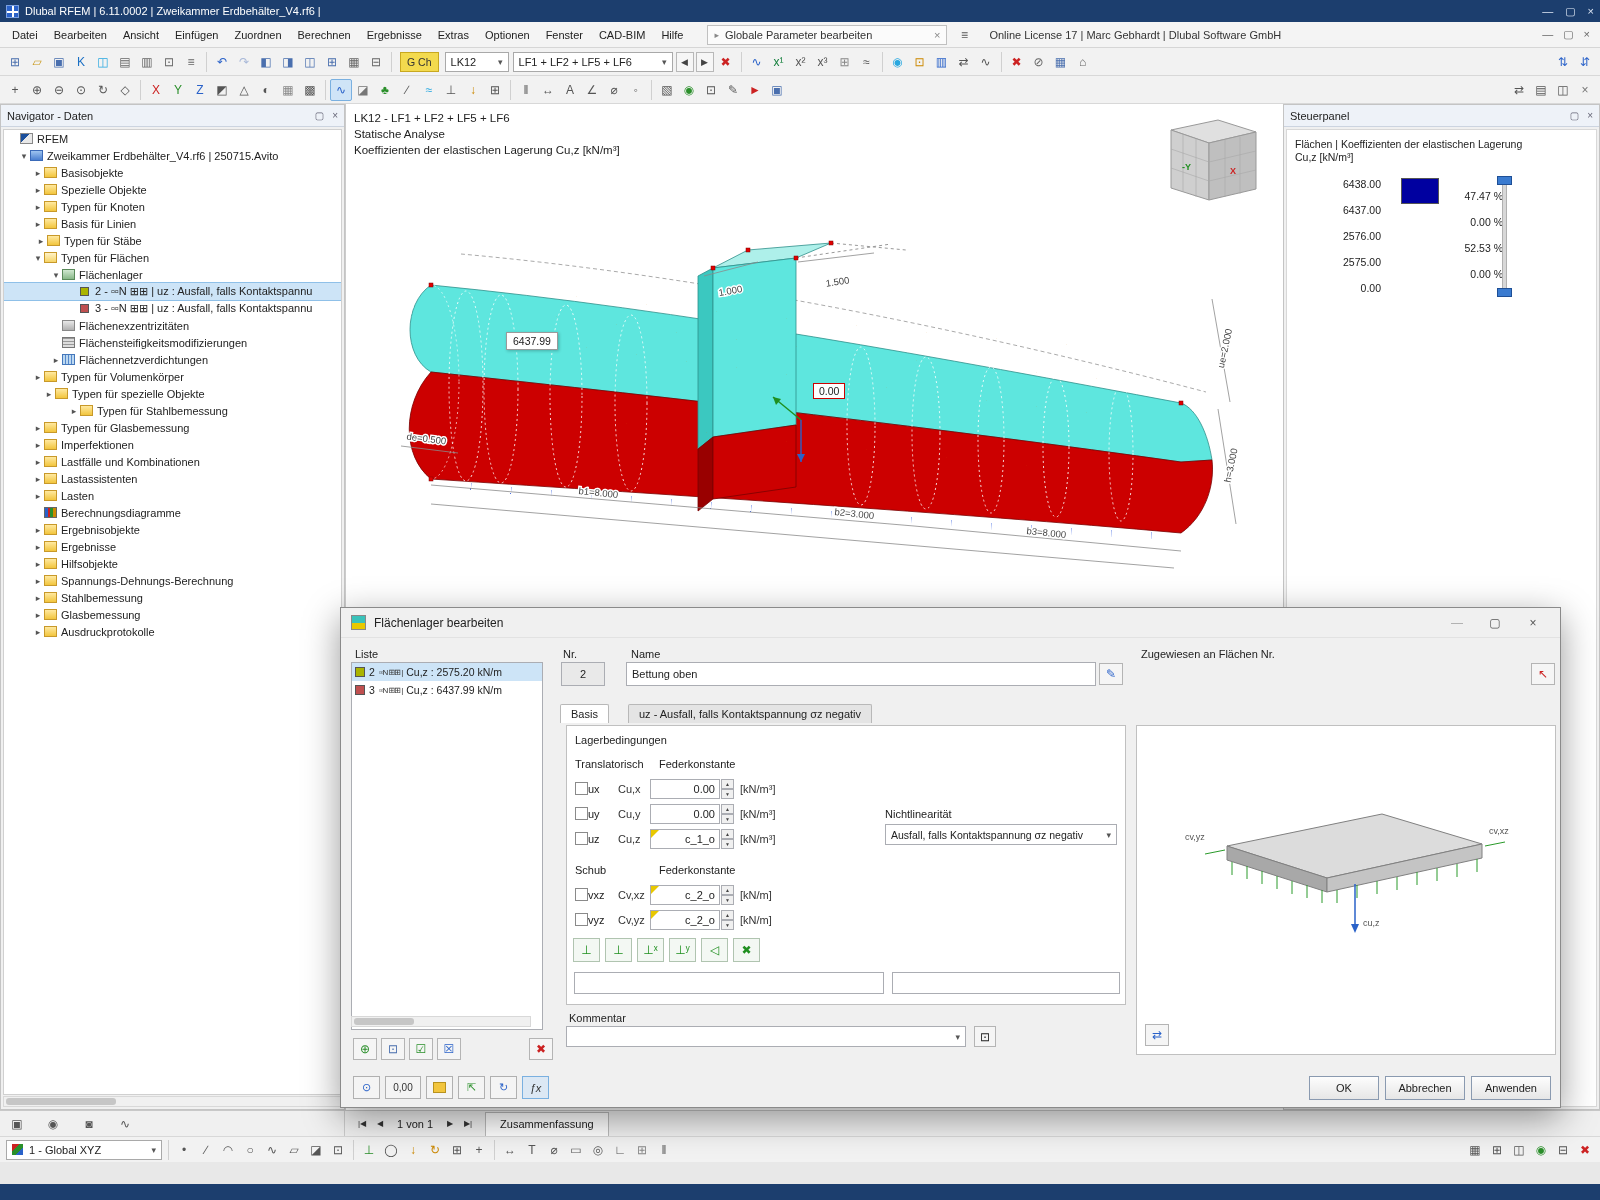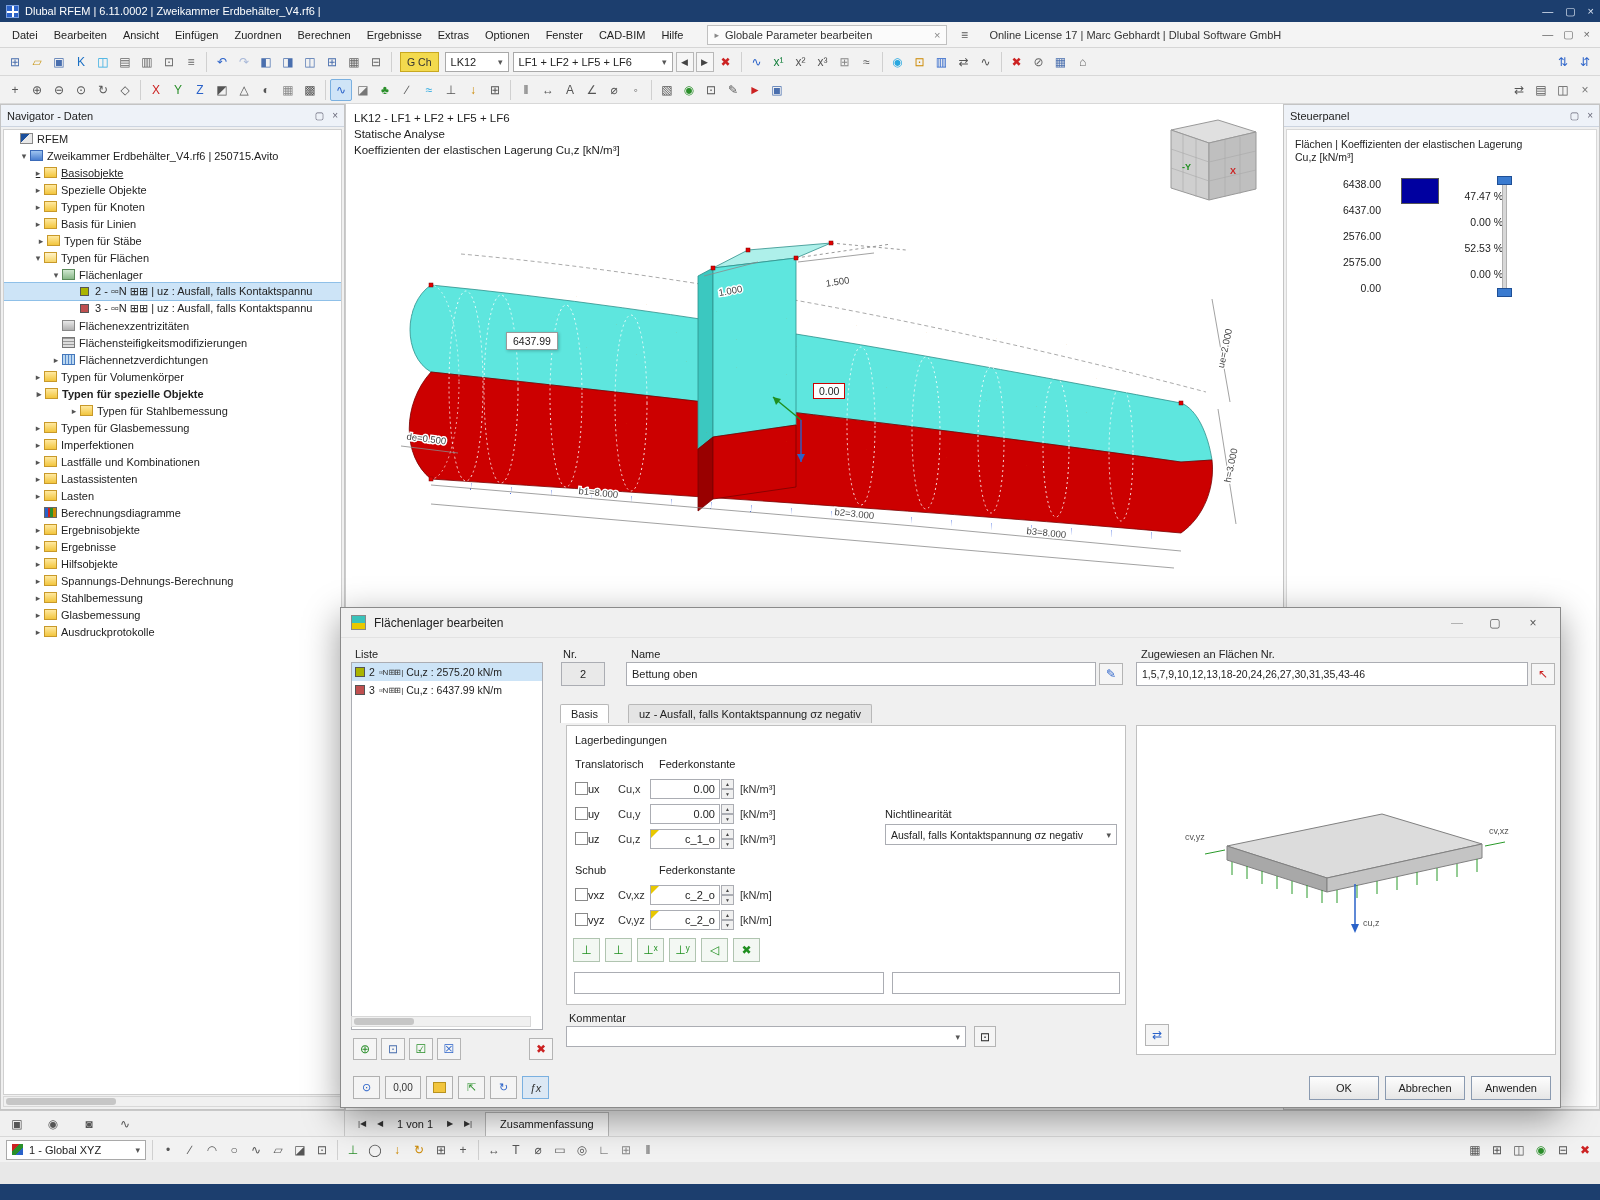--- a/index.html
+++ b/index.html
@@ -286,21 +286,21 @@
           <span class="tic ic-flag"></span>
           <span>RFEM</span>
         </div>
 
         <div class="ti" style="padding-left: 14px;">
           <span class="arrow ar-d"></span>
           <span class="tic ic-proj"></span>
           <span>Zweikammer Erdbehälter_V4.rf6 | 250715.Avito</span>
         </div>
 
-        <div class="ti" style="padding-left: 28px; text-decoration: underline;">
+        <div class="ti" style="padding-left: 28px;">
           <span class="arrow ar-r"></span>
           <span class="tic ic-folder"></span>
           <span>Basisobjekte</span>
         </div>
 
         <div class="ti" style="padding-left: 28px;">
           <span class="arrow ar-r"></span>
           <span class="tic ic-folder"></span>
           <span>Spezielle Objekte</span>
         </div>
@@ -364,21 +364,21 @@
           <span class="tic ic-mesh"></span>
           <span>Flächennetzverdichtungen</span>
         </div>
 
         <div class="ti" style="padding-left: 28px;">
           <span class="arrow ar-r"></span>
           <span class="tic ic-folder"></span>
           <span>Typen für Volumenkörper</span>
         </div>
 
-        <div class="ti" style="padding-left: 29px; font-weight: bold;">
+        <div class="ti" style="padding-left: 39px;">
           <span class="arrow ar-r"></span>
           <span class="tic ic-folder"></span>
           <span>Typen für spezielle Objekte</span>
         </div>
 
         <div class="ti" style="padding-left: 28px; margin-left: 36px;">
           <span class="arrow ar-r"></span>
           <span class="tic ic-folder"></span>
           <span>Typen für Stahlbemessung</span>
         </div>
@@ -645,21 +645,20 @@
     </div>
 
     <span class="flabel" style="left:222px;top:40px">Nr.</span>
     <div class="fbox gray" style="left:220px;top:54px;width:44px;height:24px">2</div>
 
     <span class="flabel" style="left:290px;top:40px">Name</span>
     <div class="fbox" style="left:285px;top:54px;width:470px;height:24px">Bettung oben</div>
     <span class="iconbtn" style="position:absolute;left:758px;top:55px;color:#2a62c9">✎</span>
 
     <span class="flabel" style="left:800px;top:40px">Zugewiesen an Flächen Nr.</span>
-    <div class="fbox" style="left:795px;top:54px;width:392px;height:24px;font-size:10.5px">1,5,7,9,10,12,13,18-20,24,26,27,30,31,35,43-46</div>
     <span class="iconbtn" style="position:absolute;left:1190px;top:55px;color:#cc2222">↖</span>
 
     <span class="dtab active" style="left:219px;top:96px">Basis</span>
     <span class="dtab" style="left:287px;top:96px">uz - Ausfall, falls Kontaktspannung σz negativ</span>
 
     <div class="tabpanel" style="left:225px;top:117px;width:560px;height:280px">
       <div style="position:absolute;left:8px;top:8px;font-size:11px;color:#222">Lagerbedingungen</div>
       <div style="position:absolute;left:8px;top:32px;font-size:11px;color:#222">Translatorisch</div>
       <div style="position:absolute;left:92px;top:32px;font-size:11px;color:#222">Federkonstante</div>
 
@@ -804,21 +803,21 @@
       </span>
     <span class="pagerbtn" style="margin-left:8px">|◀</span>
     <span class="pagerbtn">◀</span>
     <span style="padding:0 8px">1 von 1</span>
     <span class="pagerbtn">▶</span>
     <span class="pagerbtn">▶|</span>
     <span class="btab">Zusammenfassung</span>
   </div>
 
   <div class="rowB">
-    <span class="combo" style="width:140px">
+    <span class="combo" style="width:156px">
       <span style="width:11px;height:11px;background:linear-gradient(135deg,#cc2222 33%,#2a8f2a 33% 66%,#2a62c9 66%)"></span>
       <span>1 - Global XYZ</span>
         <span class="ca">▾</span>
     </span>
     <span class="sep"></span>
     <span class="tbgroup">
 
     <span class="tbi" style="color: rgb(85, 85, 85);">•</span>
         <span class="tbi" style="color: rgb(85, 85, 85);">∕</span>
         <span class="tbi" style="color: rgb(85, 85, 85);">◠</span>

